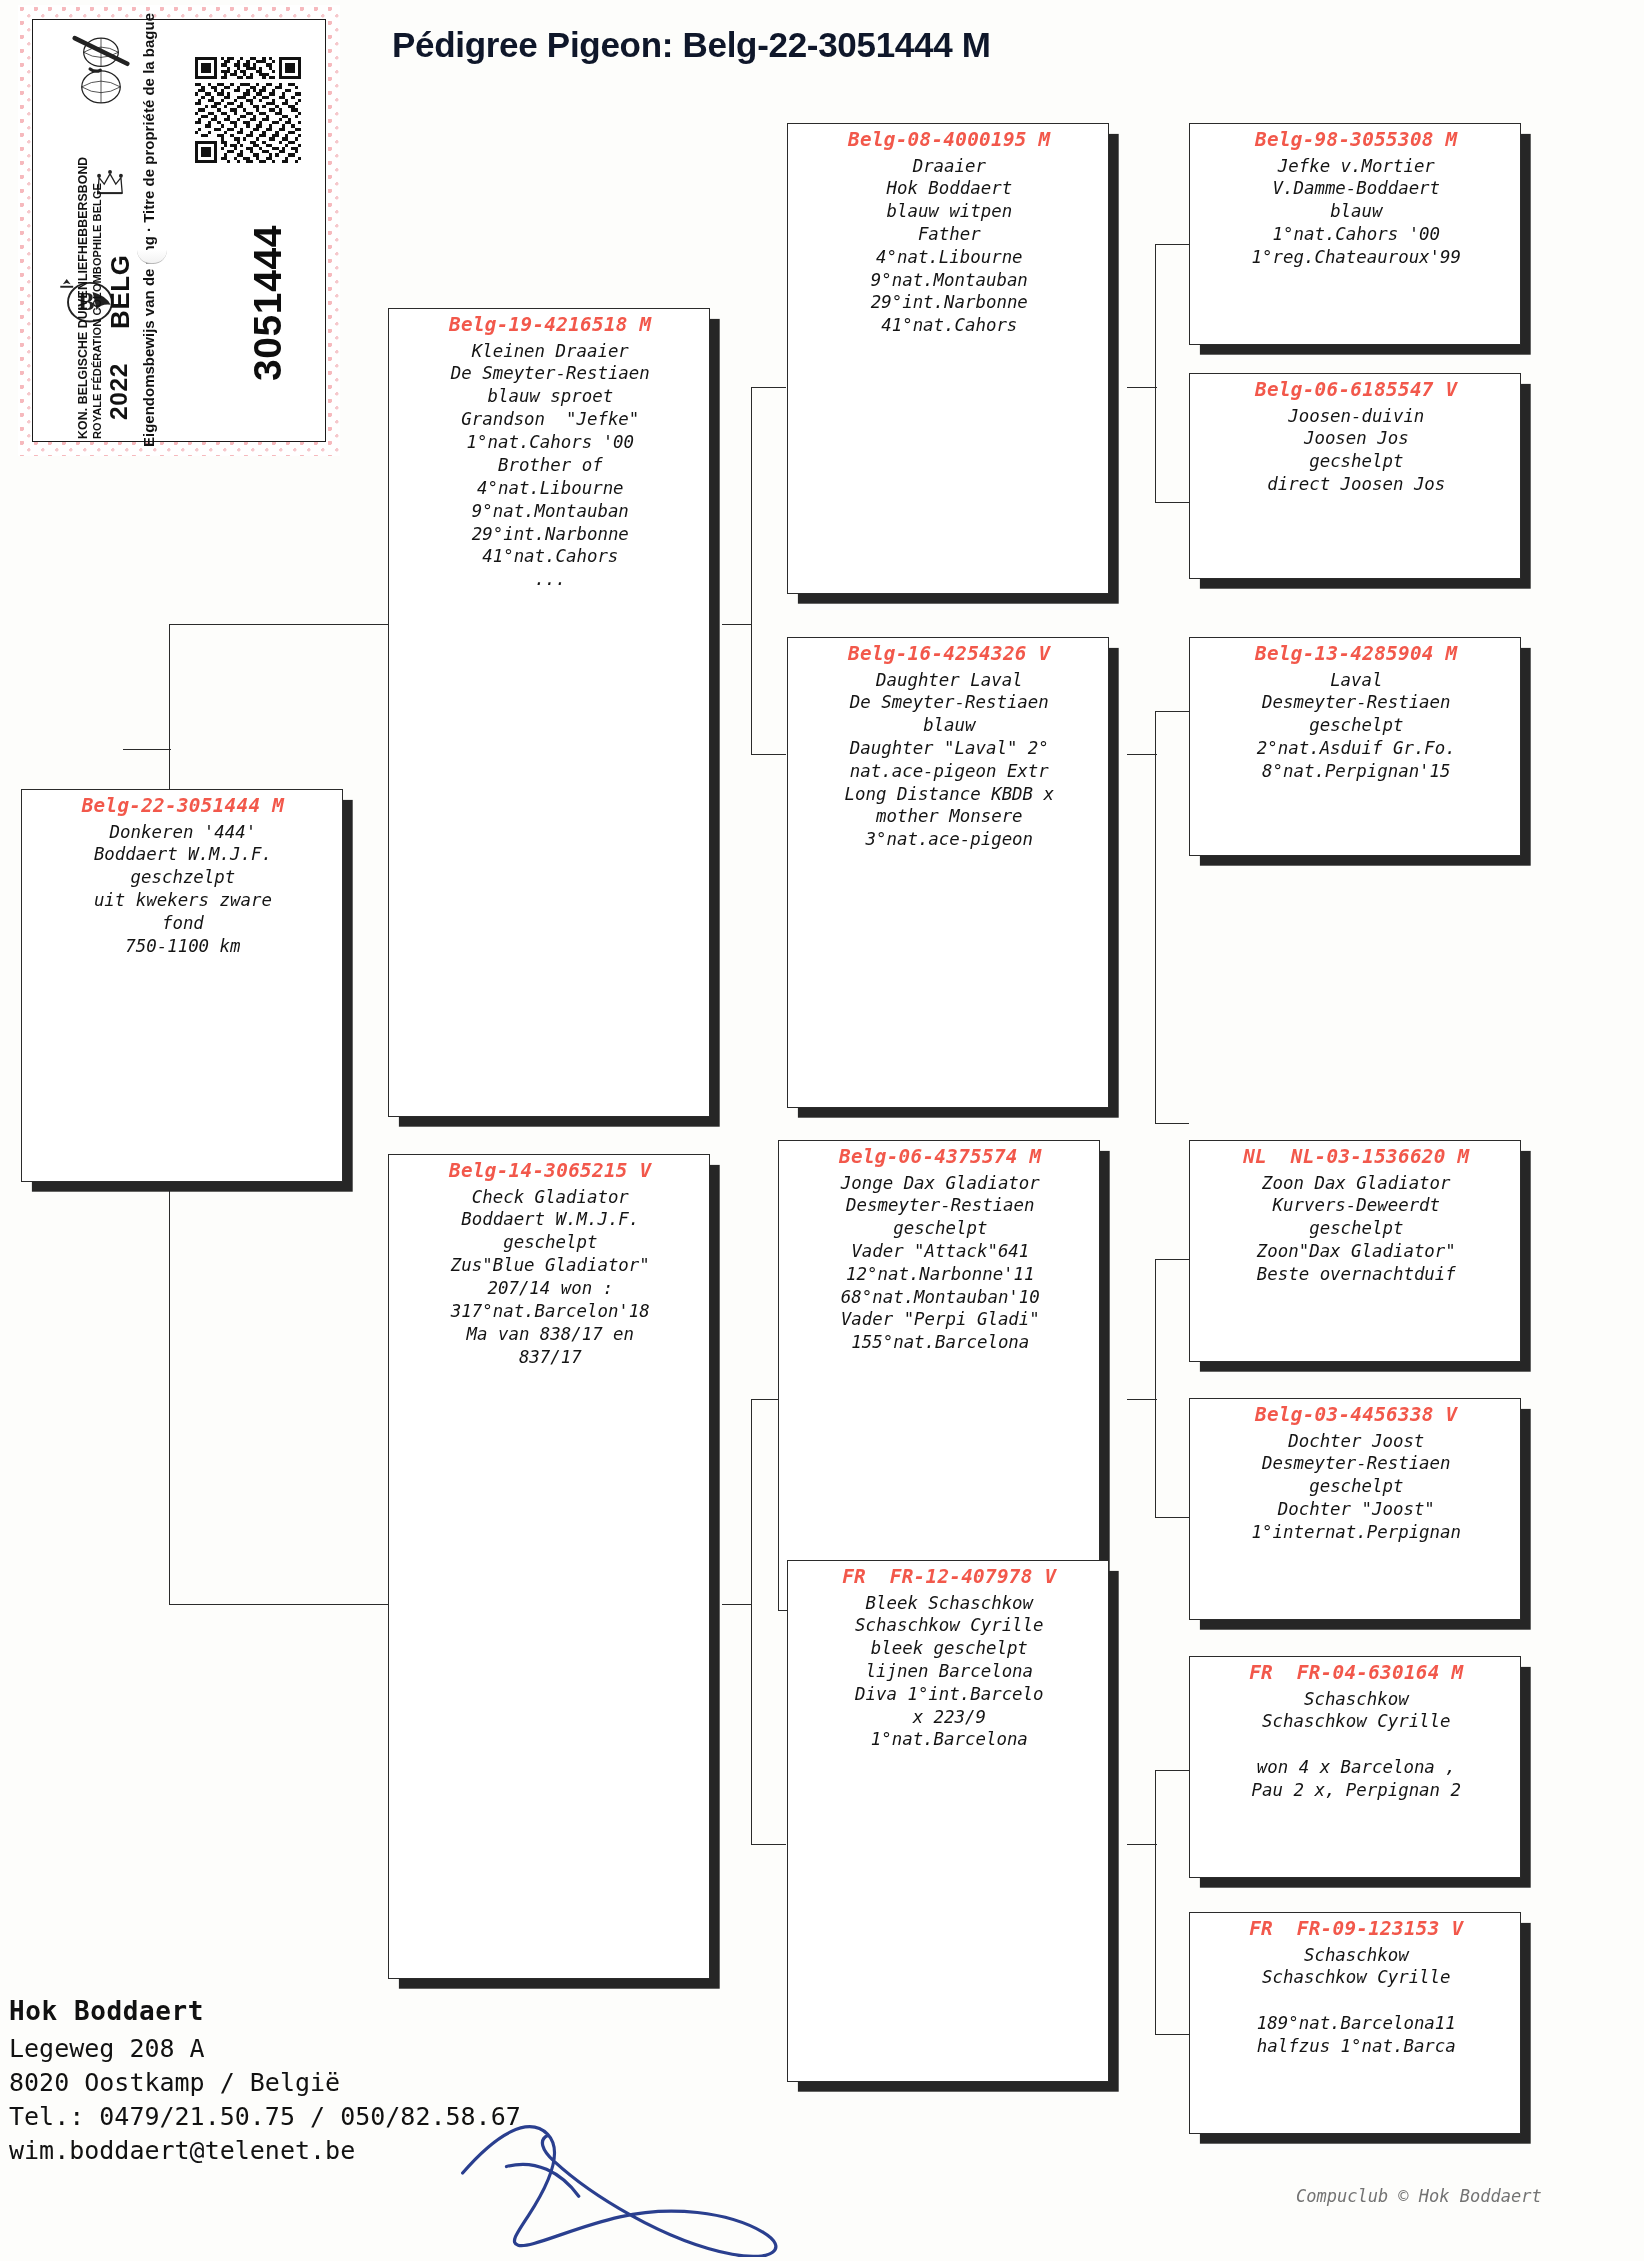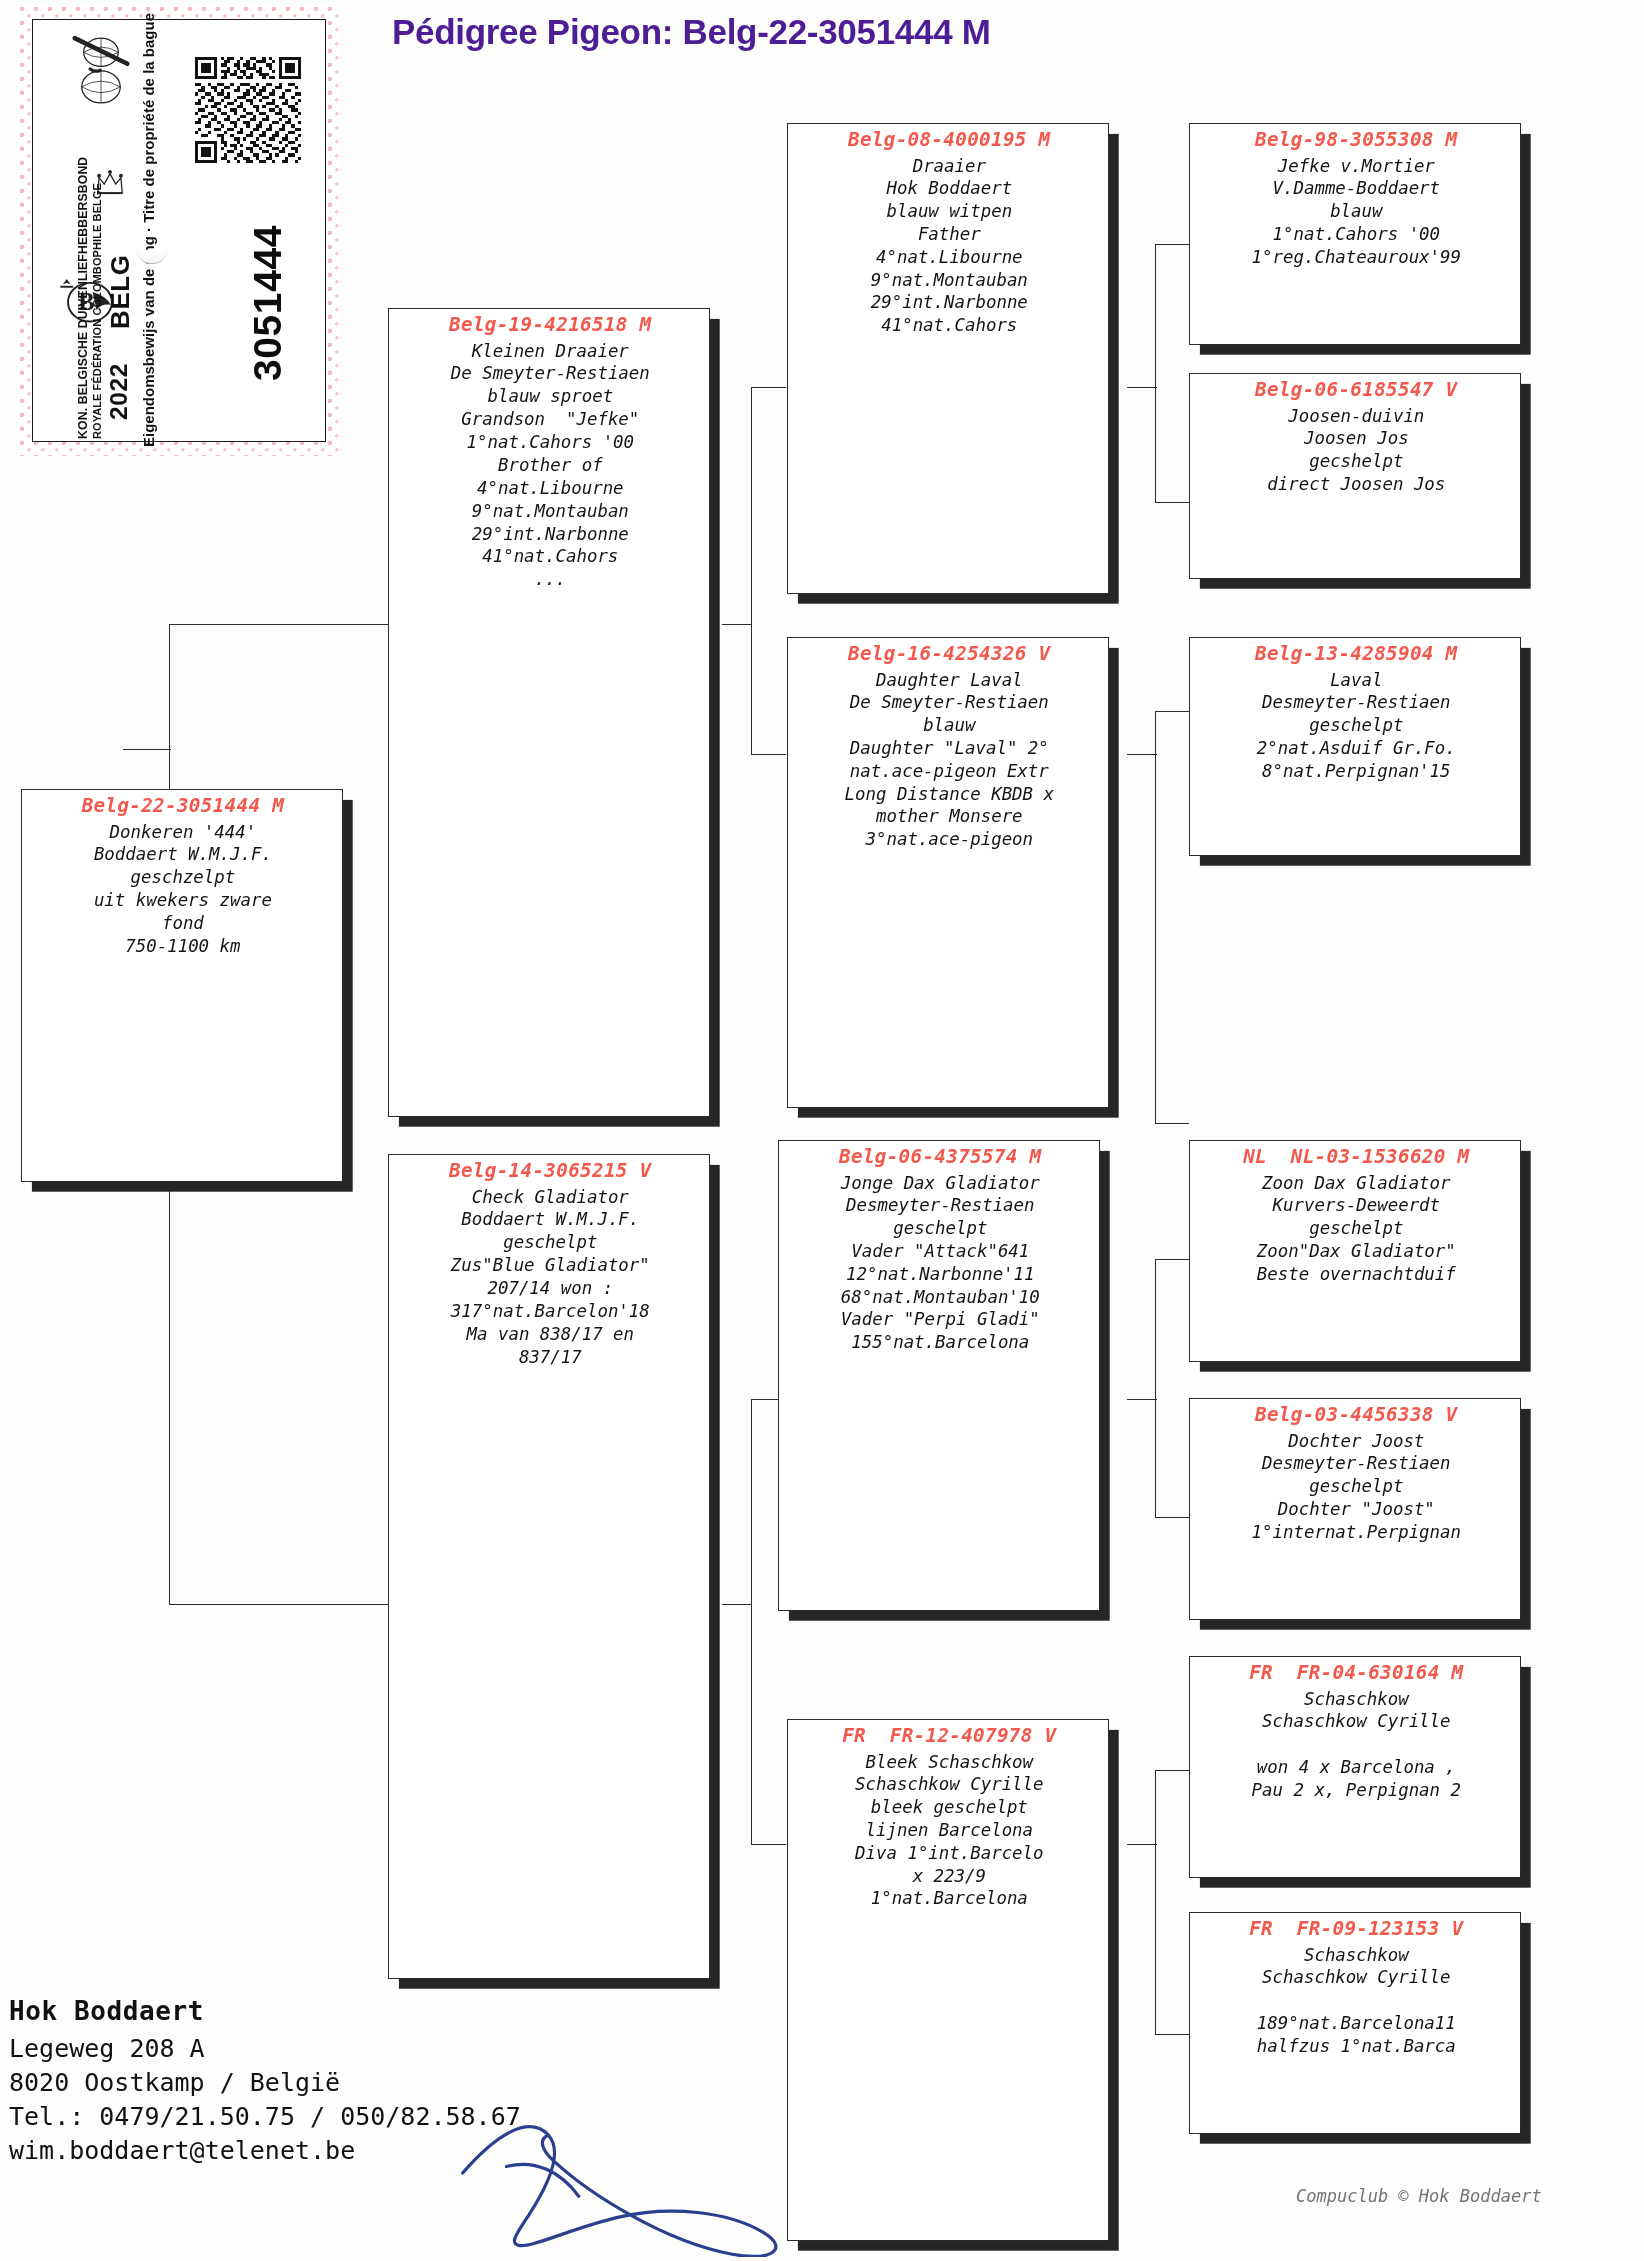--- a/index.html
+++ b/index.html
@@ -138,26 +138,26 @@
     height: 13px;
     border-radius: 0 0 26px 26px;
     border-bottom: 1.3px solid #b9b9b9;
     background: linear-gradient(#ffffff, #f2f2f2);
   }
 
   
   .page-title {
     position: absolute;
     left: 392px;
-    top: 12px;
+    top: 25px;
     font-family: "Liberation Sans", sans-serif;
     font-weight: 700;
     font-size: 35px;
     letter-spacing: -0.3px;
-    color: #4c1d95;
+    color: #0f172a;
     white-space: nowrap;
   }
 
   
   .pbox {
     position: absolute;
     box-sizing: border-box;
     background: #ffffff;
     border: 1.3px solid #2b2b2b;
     box-shadow: 10.3px 10.3px 0 -0.6px #262626;
@@ -632,21 +632,21 @@
     <div class="lines">Jonge Dax Gladiator
 Desmeyter-Restiaen
 geschelpt
 Vader "Attack"641
 12°nat.Narbonne'11
 68°nat.Montauban'10
 Vader "Perpi Gladi"
 155°nat.Barcelona</div>
   </div>
 
-  <div class="pbox" style="left:787px; top:1719px; width:322px; height:522px;">
+  <div class="pbox" style="left:787px; top:1560px; width:322px; height:522px;">
     <div class="ring">FR  FR-12-407978 V</div>
     <div class="lines">Bleek Schaschkow
 Schaschkow Cyrille
 bleek geschelpt
 lijnen Barcelona
 Diva 1°int.Barcelo
 x 223/9
 1°nat.Barcelona</div>
   </div>
 

